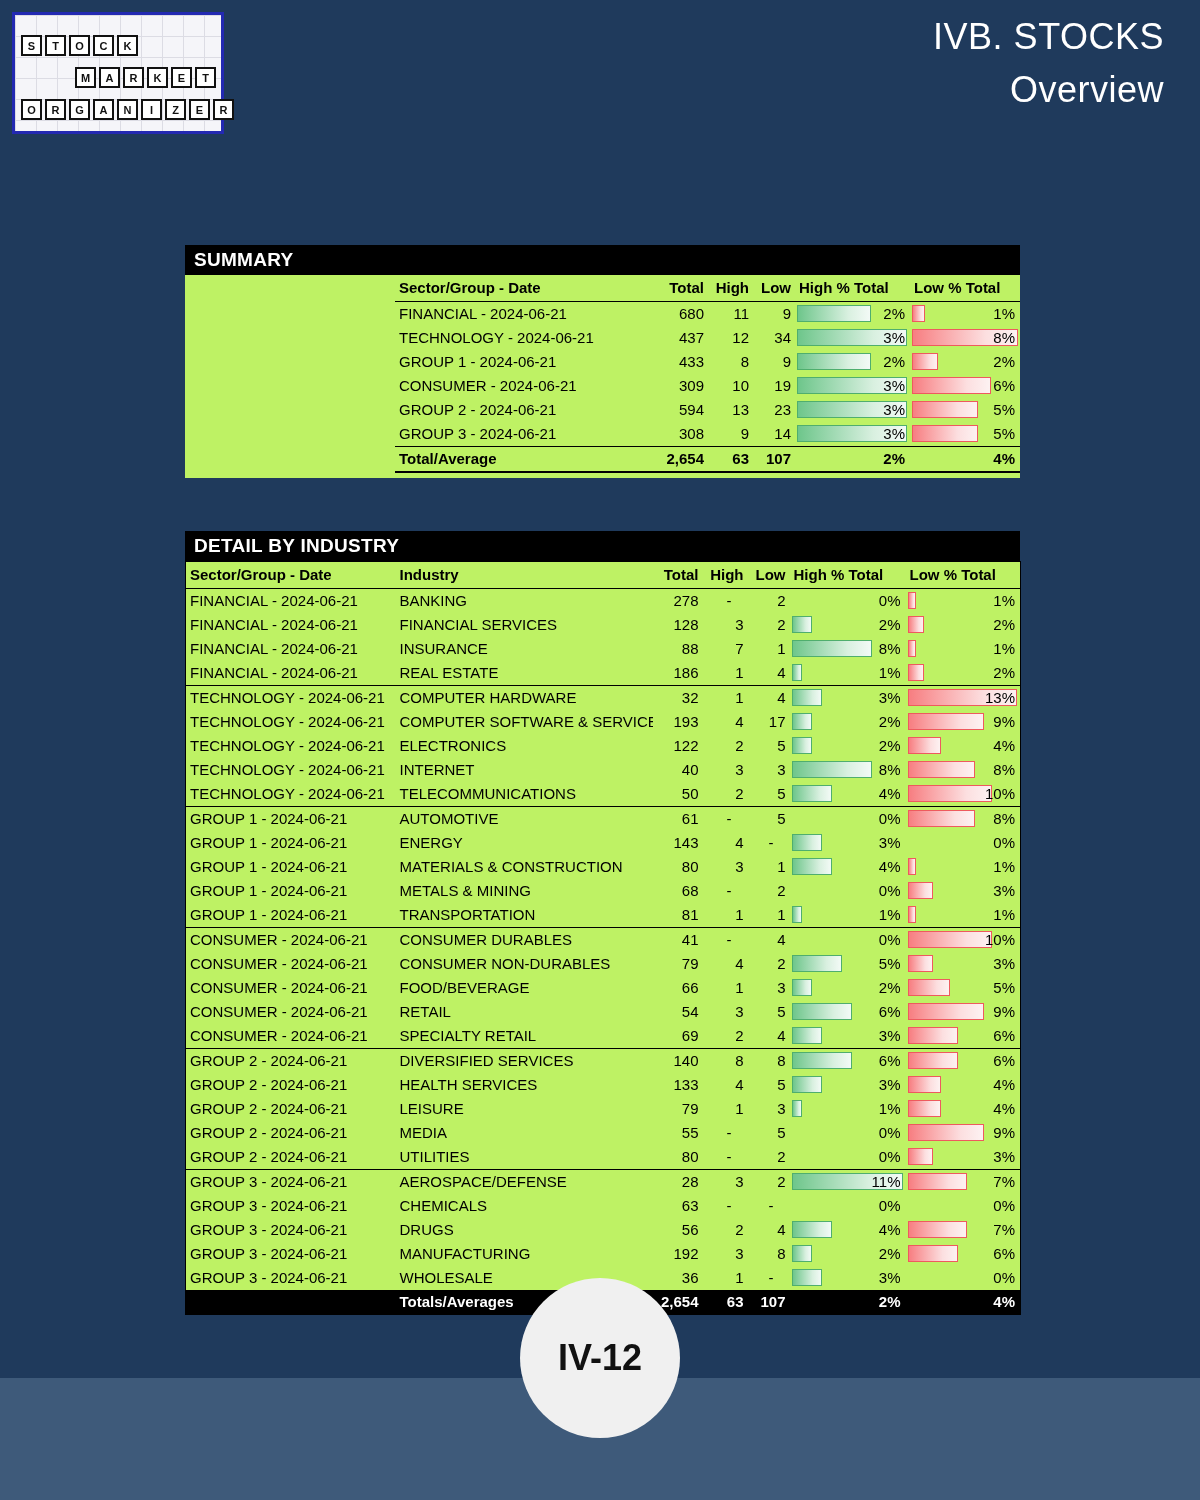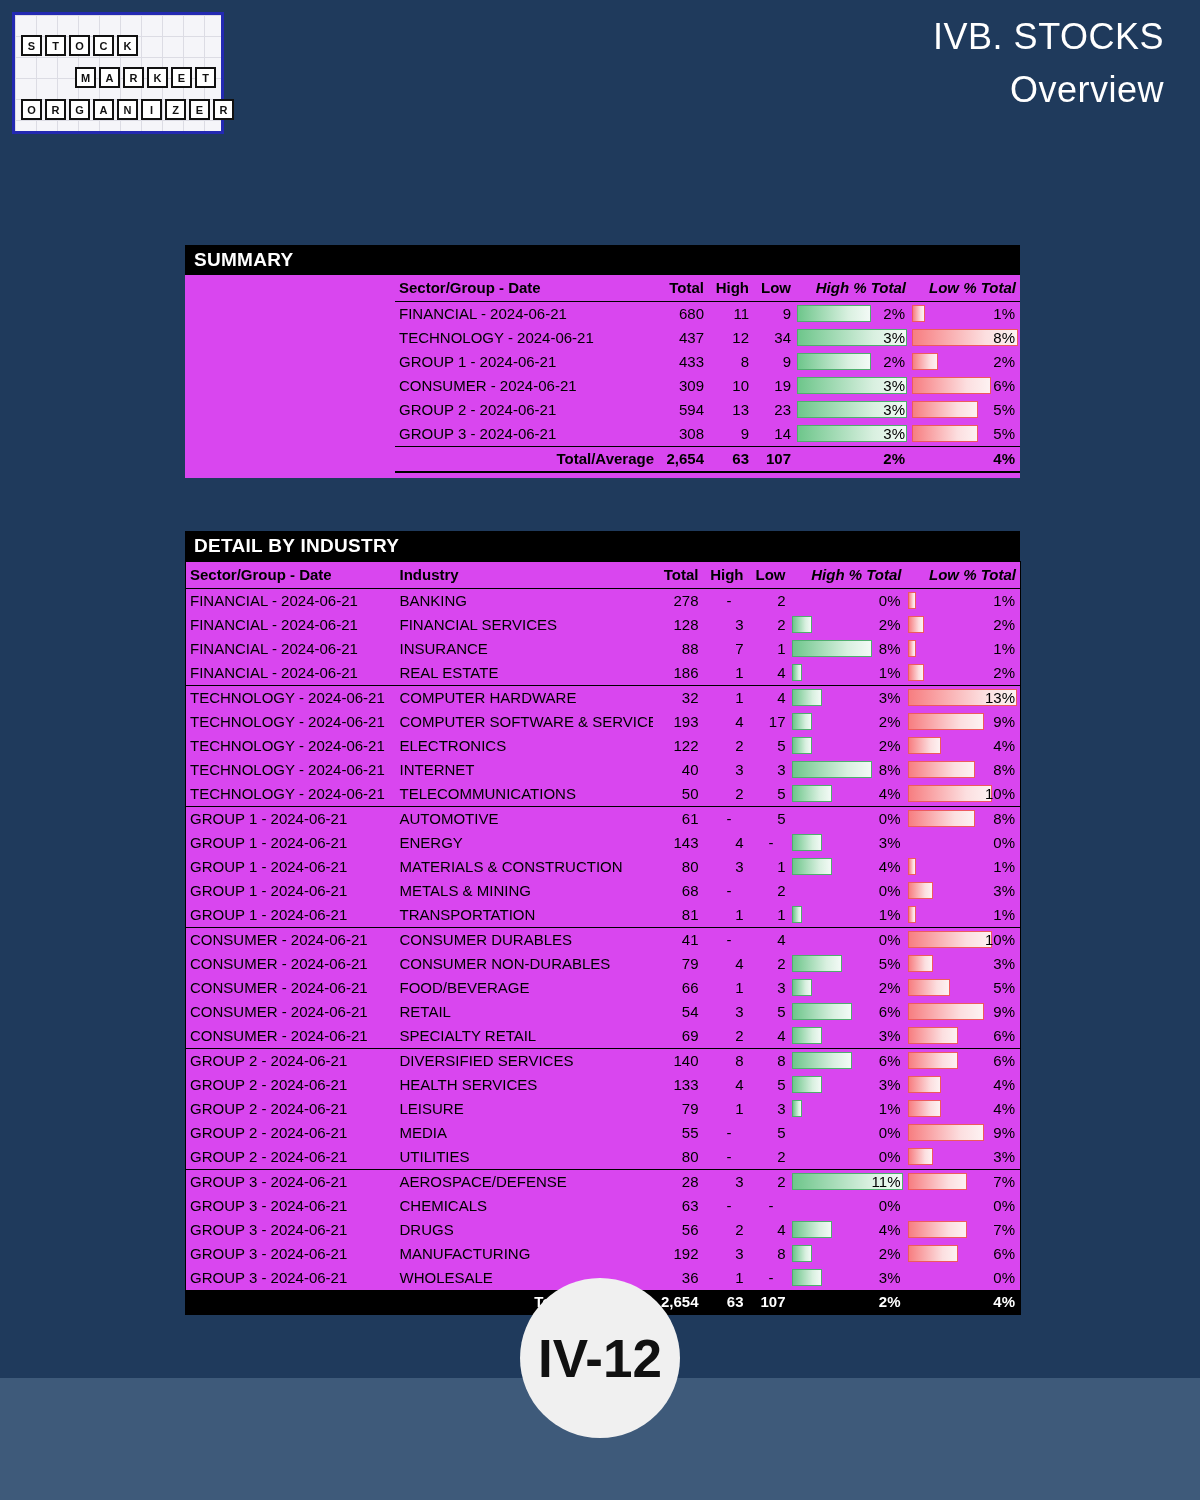--- a/index.html
+++ b/index.html
@@ -36,21 +36,21 @@
     font-size:11px; font-weight:bold; color:#111;
   }
 
   
   .title-block { position:absolute; right:36px; top:10px; text-align:right; color:#fff; }
   .title-line { font-size:36px; line-height:53px; font-weight:400; letter-spacing:0.5px; }
 
   .intro { position:absolute; left:62px; top:170px; color:#fff; font-size:23px; line-height:32px; }
 
   
-  .panel { position:absolute; background:#d946ef; color:#000; }
+  .panel { position:absolute; background:#bef264; color:#000; }
   #summary-panel { left:185px; top:245px; width:835px; padding-bottom:5px; }
   #detail-panel  { left:185px; top:495px; width:835px;margin-top:36px; }
   .panel-title {
     background:#000; color:#fff;
     font-size:19px; font-weight:bold;
     padding:4px 9px; height:22px; line-height:22px;
     letter-spacing:0.3px;
   }
 
   table.tbl { border-collapse:collapse; table-layout:fixed; font-size:15px; }
@@ -58,22 +58,22 @@
   .detail-tbl  { width:835px; border:1.5px solid #000; }
 
   .tbl th, .tbl td {
     padding:2px 4px; line-height:20px;
     overflow:hidden; white-space:nowrap;
   }
   .tbl thead th { font-weight:bold; border-bottom:1.5px solid #000; padding:3px 4px; }
 
   .al { text-align:left; }
   .ar { text-align:right; }
-  .ac { text-align:right;font-style:italic; }
-  .b  { font-weight:bold;text-align:right; }
+  .ac { text-align:left; }
+  .b  { font-weight:bold; }
   td.dash { padding-right:16px; }
   td.pctpad { padding-right:5px; }
 
   
   tr.group-start td { border-top:1.5px solid #000; }
 
   
   tr.summary-total td { border-top:1px solid #000; border-bottom:2.5px solid #000; font-weight:bold; }
 
   
@@ -93,21 +93,21 @@
     background:linear-gradient(90deg, #f77e81 0%, #fcdfe0 70%, #fdf2f2 100%);
     border:1px solid #ee5a5e;
   }
   .bar-label { position:relative; display:block; text-align:right; padding-right:2px; }
 
   
   .badge {
     position:absolute; left:520px; top:1278px; width:160px; height:160px;
     border-radius:50%; background:#f0f0f0;
     display:flex; align-items:center; justify-content:center;
-    font-size:53px; font-weight:bold; color:#111;
+    font-size:36px; font-weight:bold; color:#111;
     z-index:3;
   }
   .footer-strip {
     position:absolute; left:0; right:0; top:1378px; height:122px;
     background:#3e5a7a; z-index:1;
   }
   .footer-text {
     position:absolute; left:0; width:100%; bottom:16px;
     text-align:center; color:#fff; font-style:italic;
     font-size:26px; letter-spacing:0.2px; z-index:2;

